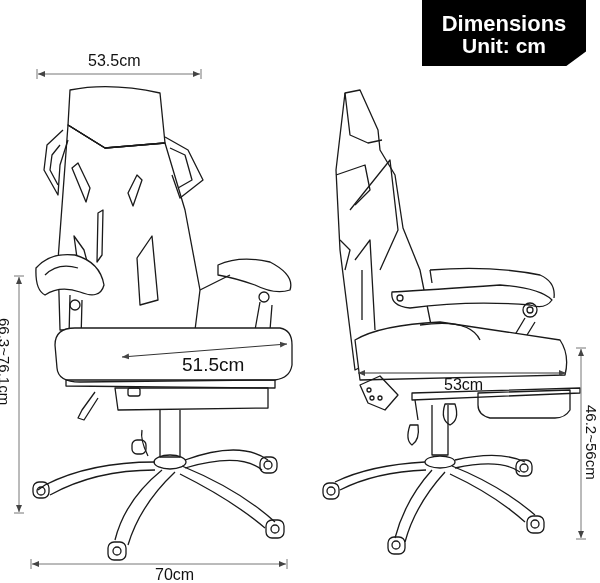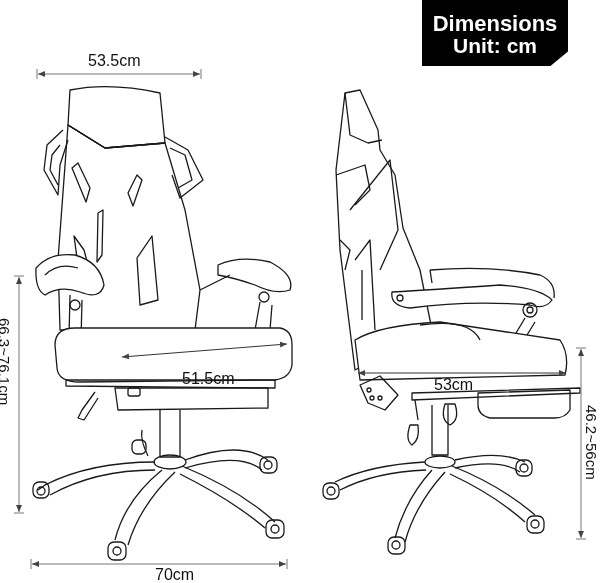--- a/index.html
+++ b/index.html
@@ -1,18 +1,18 @@
 <!DOCTYPE html>
 <html><head>
   <meta charset="utf-8">
   <style>
     html, body { margin: 0; padding: 0; background: #ffffff; }
     body { width: 600px; height: 583px; position: relative; overflow: hidden; font-family: "Liberation Sans", sans-serif; }
     .badge {
-      position: absolute; left: 422px; top: 0px; width: 146px; height: 66px;
+      position: absolute; left: 422px; top: 0px; width: 164px; height: 66px;
       background: #000000; color: #ffffff;
       clip-path: polygon(0 0, 100% 0, 100% 78%, 88% 100%, 0 100%);
       display: flex; flex-direction: column; align-items: center; justify-content: center;
     }
     .badge-title { font-weight: bold; font-size: 22px; line-height: 26px; }
     .badge-unit { font-weight: bold; font-size: 21px; line-height: 18px; }
     .dim-label { position: absolute; color: #111111; font-size: 15px; white-space: nowrap; }
     .dim-label.vert { transform-origin: left top; transform: rotate(90deg); }
     svg.drawing { position: absolute; left: 0; top: 0; }
   </style>
@@ -166,17 +166,17 @@
 
     <line x1="358" y1="373" x2="566" y2="373" stroke="#333" marker-start="url(#arr)" marker-end="url(#arr)"></line>
 
     <line x1="581" y1="349" x2="581" y2="538" marker-start="url(#arr)" marker-end="url(#arr)"></line>
     <line x1="576" y1="348" x2="586" y2="348"></line>
     <line x1="576" y1="539" x2="586" y2="539"></line>
   </g>
 </svg>
 
 <div class="dim-label" style="left:88px; top:52px; font-size:16px;">53.5cm</div>
-<div class="dim-label" style="left:182px; top:354px; font-size:16px;margin-top:16px;">51.5cm</div>
+<div class="dim-label" style="left:182px; top:354px; font-size:19px;">51.5cm</div>
 <div class="dim-label vert" style="left:13px; top:318px; font-size:15px;">66.3~76.1cm</div>
 <div class="dim-label" style="left:136px; top:566px; font-size:16px;margin-left:19px;">70cm</div>
-<div class="dim-label" style="left:434px; top:376px; font-size:16px;">53cm</div>
+<div class="dim-label" style="left:444px; top:376px; font-size:16px;">53cm</div>
 <div class="dim-label vert" style="left:600px; top:405px; font-size:15px;">46.2~56cm</div>
 
 </body></html>

